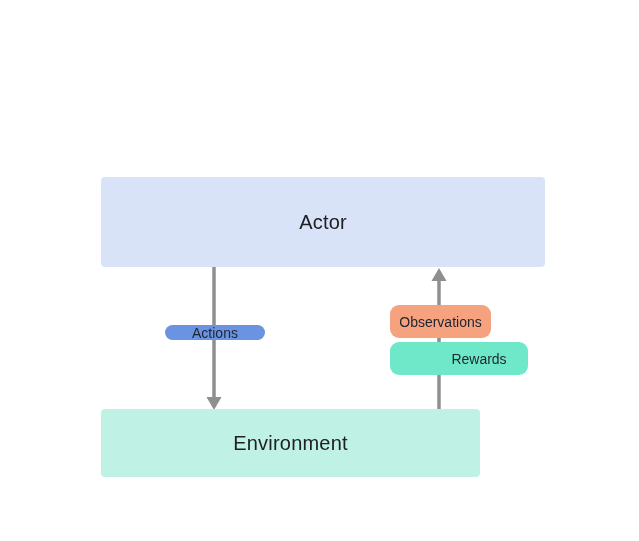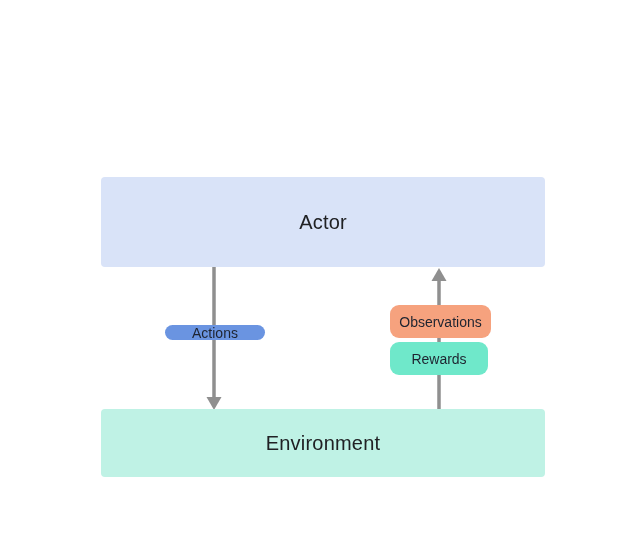--- a/index.html
+++ b/index.html
@@ -29,21 +29,21 @@
   }
   .node-actor {
     left: 101px;
     top: 177px;
     width: 444px;
     height: 90px;
   }
   .node-environment {
     left: 101px;
     top: 409px;
-    width: 444px;
+    width: 379px;
     height: 68px;
   }
   .arrow-layer {
     position: absolute;
     left: 0;
     top: 0;
     width: 639px;
     height: 541px;
     pointer-events: none;
   }
@@ -68,20 +68,21 @@
     left: 390px;
     top: 305px;
     width: 101px;
     height: 33px;
   }
   .pill-rewards {
     left: 390px;
     top: 342px;
     width: 98px;
     height: 33px;
+    padding-left: 40px;
   }
 </style>
 </head>
 <body>
 
 <div class="canvas">
 
   <svg class="arrow-layer" viewBox="0 0 639 541">
 
     <g>

